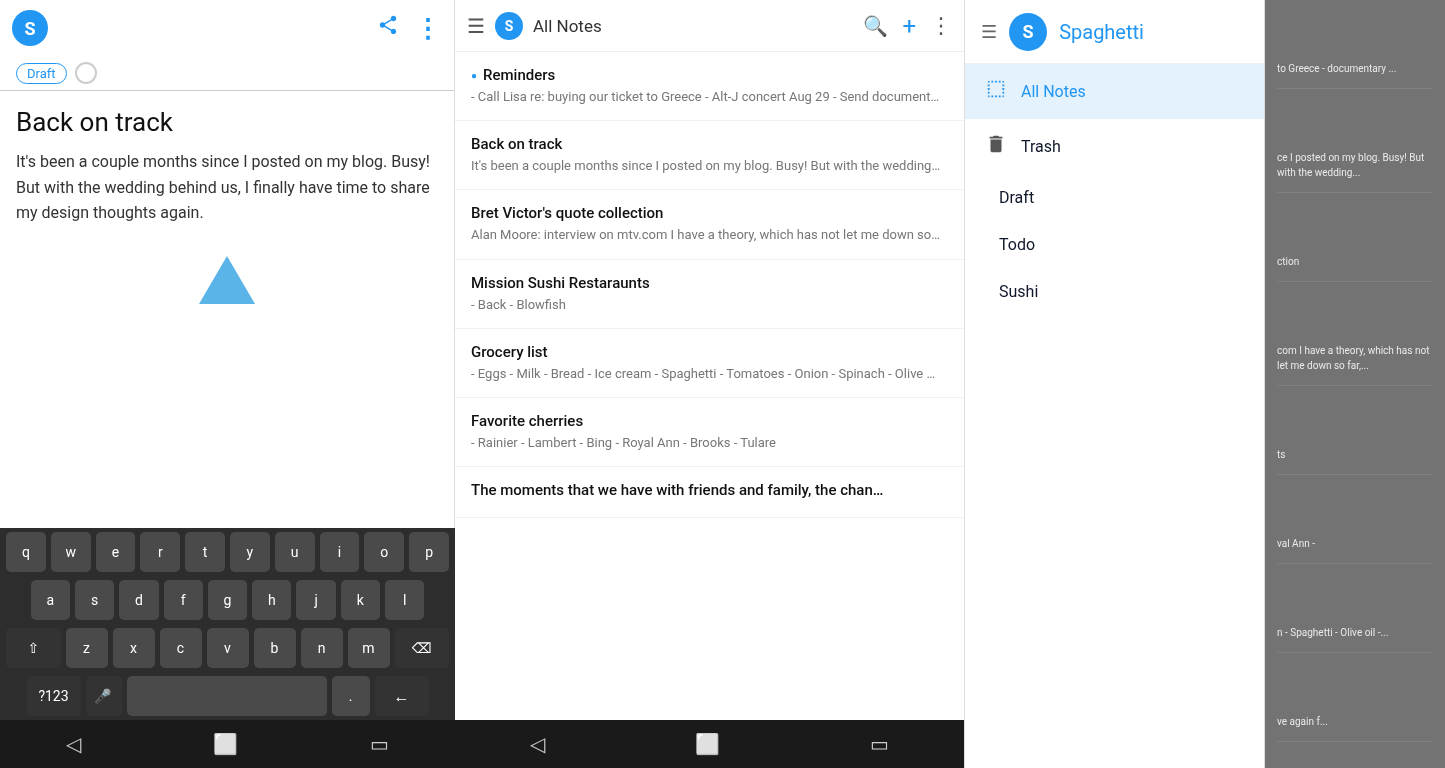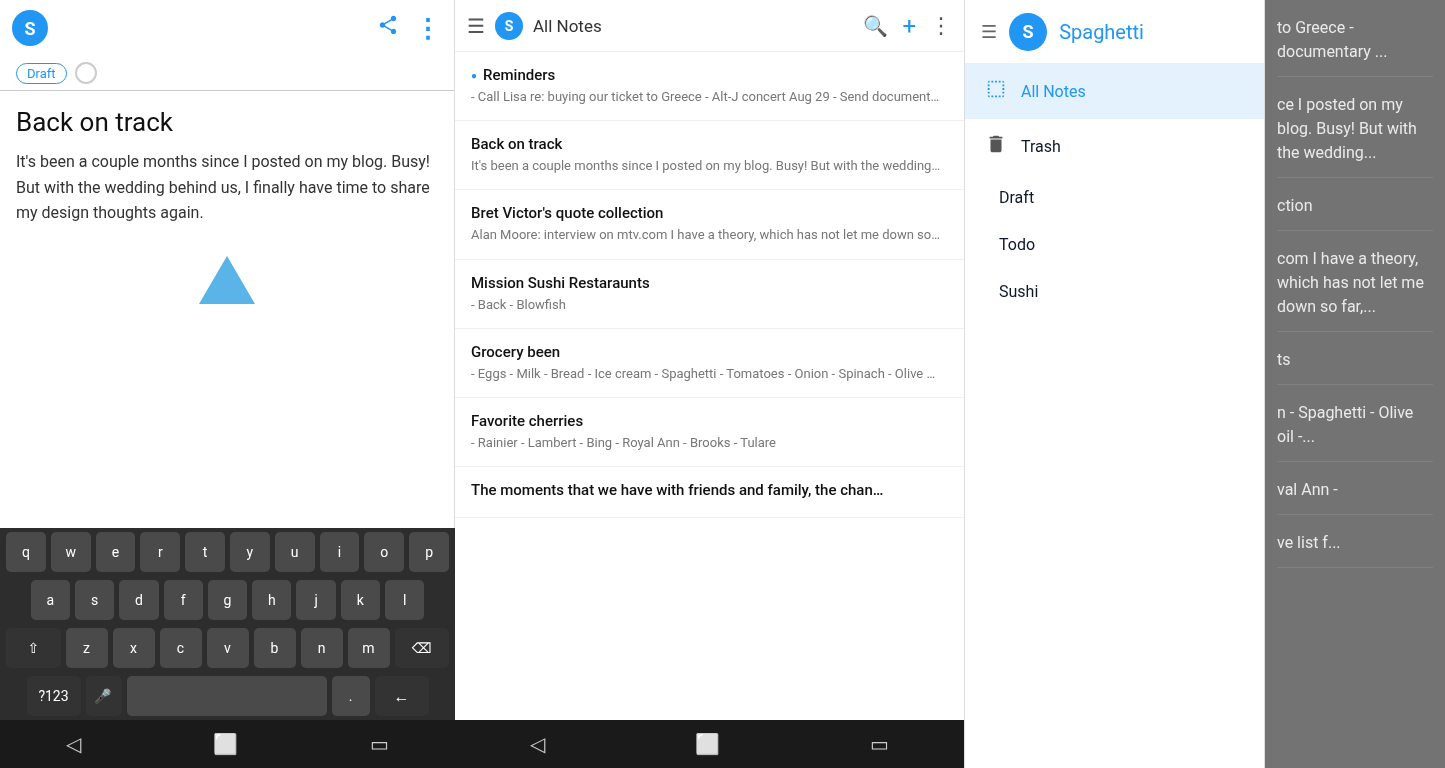--- a/index.html
+++ b/index.html
@@ -217,24 +217,25 @@
       flex-direction: column;
       overflow: hidden;
     }
     .overlay-content {
       flex: 1;
       padding: 16px 12px;
       display: flex; flex-direction: column; gap: 16px;
     }
     .overlay-note-preview {
       color: rgba(255,255,255,0.85);
-      font-size: 16px;
+      font-size: 10px;
       line-height: 1.5;
       border-bottom: 1px solid rgba(255,255,255,0.1);
       padding-bottom: 12px;
+      margin-top: 45px;
     }
   </style>
 </head>
 <body>
 
 <div class="panel-editor">
   <div class="editor-topbar">
     <div class="editor-logo">
       <span>S</span>
     </div>
@@ -351,21 +352,21 @@
       <div class="note-item-preview">Alan Moore: interview on mtv.com I have a theory, which has not let me down so far, that there is an inverse relationship between imagination an...</div>
     </div>
     <div class="note-item">
       <div class="note-item-title">
         <span>Mission Sushi Restaraunts</span>
       </div>
       <div class="note-item-preview">- Back - Blowfish</div>
     </div>
     <div class="note-item">
       <div class="note-item-title">
-        <span>Grocery been</span>
+        <span>Grocery list</span>
       </div>
       <div class="note-item-preview">- Eggs - Milk - Bread - Ice cream - Spaghetti - Tomatoes - Onion - Spinach - Olive oil - Sesame seeds</div>
     </div>
     <div class="note-item">
       <div class="note-item-title">
         <span>Favorite cherries</span>
       </div>
       <div class="note-item-preview">- Rainier - Lambert - Bing - Royal Ann - Brooks - Tulare</div>
     </div>
     <div class="note-item">
@@ -436,22 +437,22 @@
     <div class="overlay-note-preview">
       <span>ction</span>
     </div>
     <div class="overlay-note-preview">
       <span>com I have a theory, which has not let me down so far,...</span>
     </div>
     <div class="overlay-note-preview">
       <span>ts</span>
     </div>
     <div class="overlay-note-preview">
+      <span>val Ann -</span>
+    </div>
+    <div class="overlay-note-preview">
       <span>n - Spaghetti - Olive oil -...</span>
     </div>
     <div class="overlay-note-preview">
-      <span>val Ann -</span>
-    </div>
-    <div class="overlay-note-preview">
-      <span>ve list f...</span>
+      <span>ve again f...</span>
     </div>
   </div>
 </div>
 
 </body></html>

